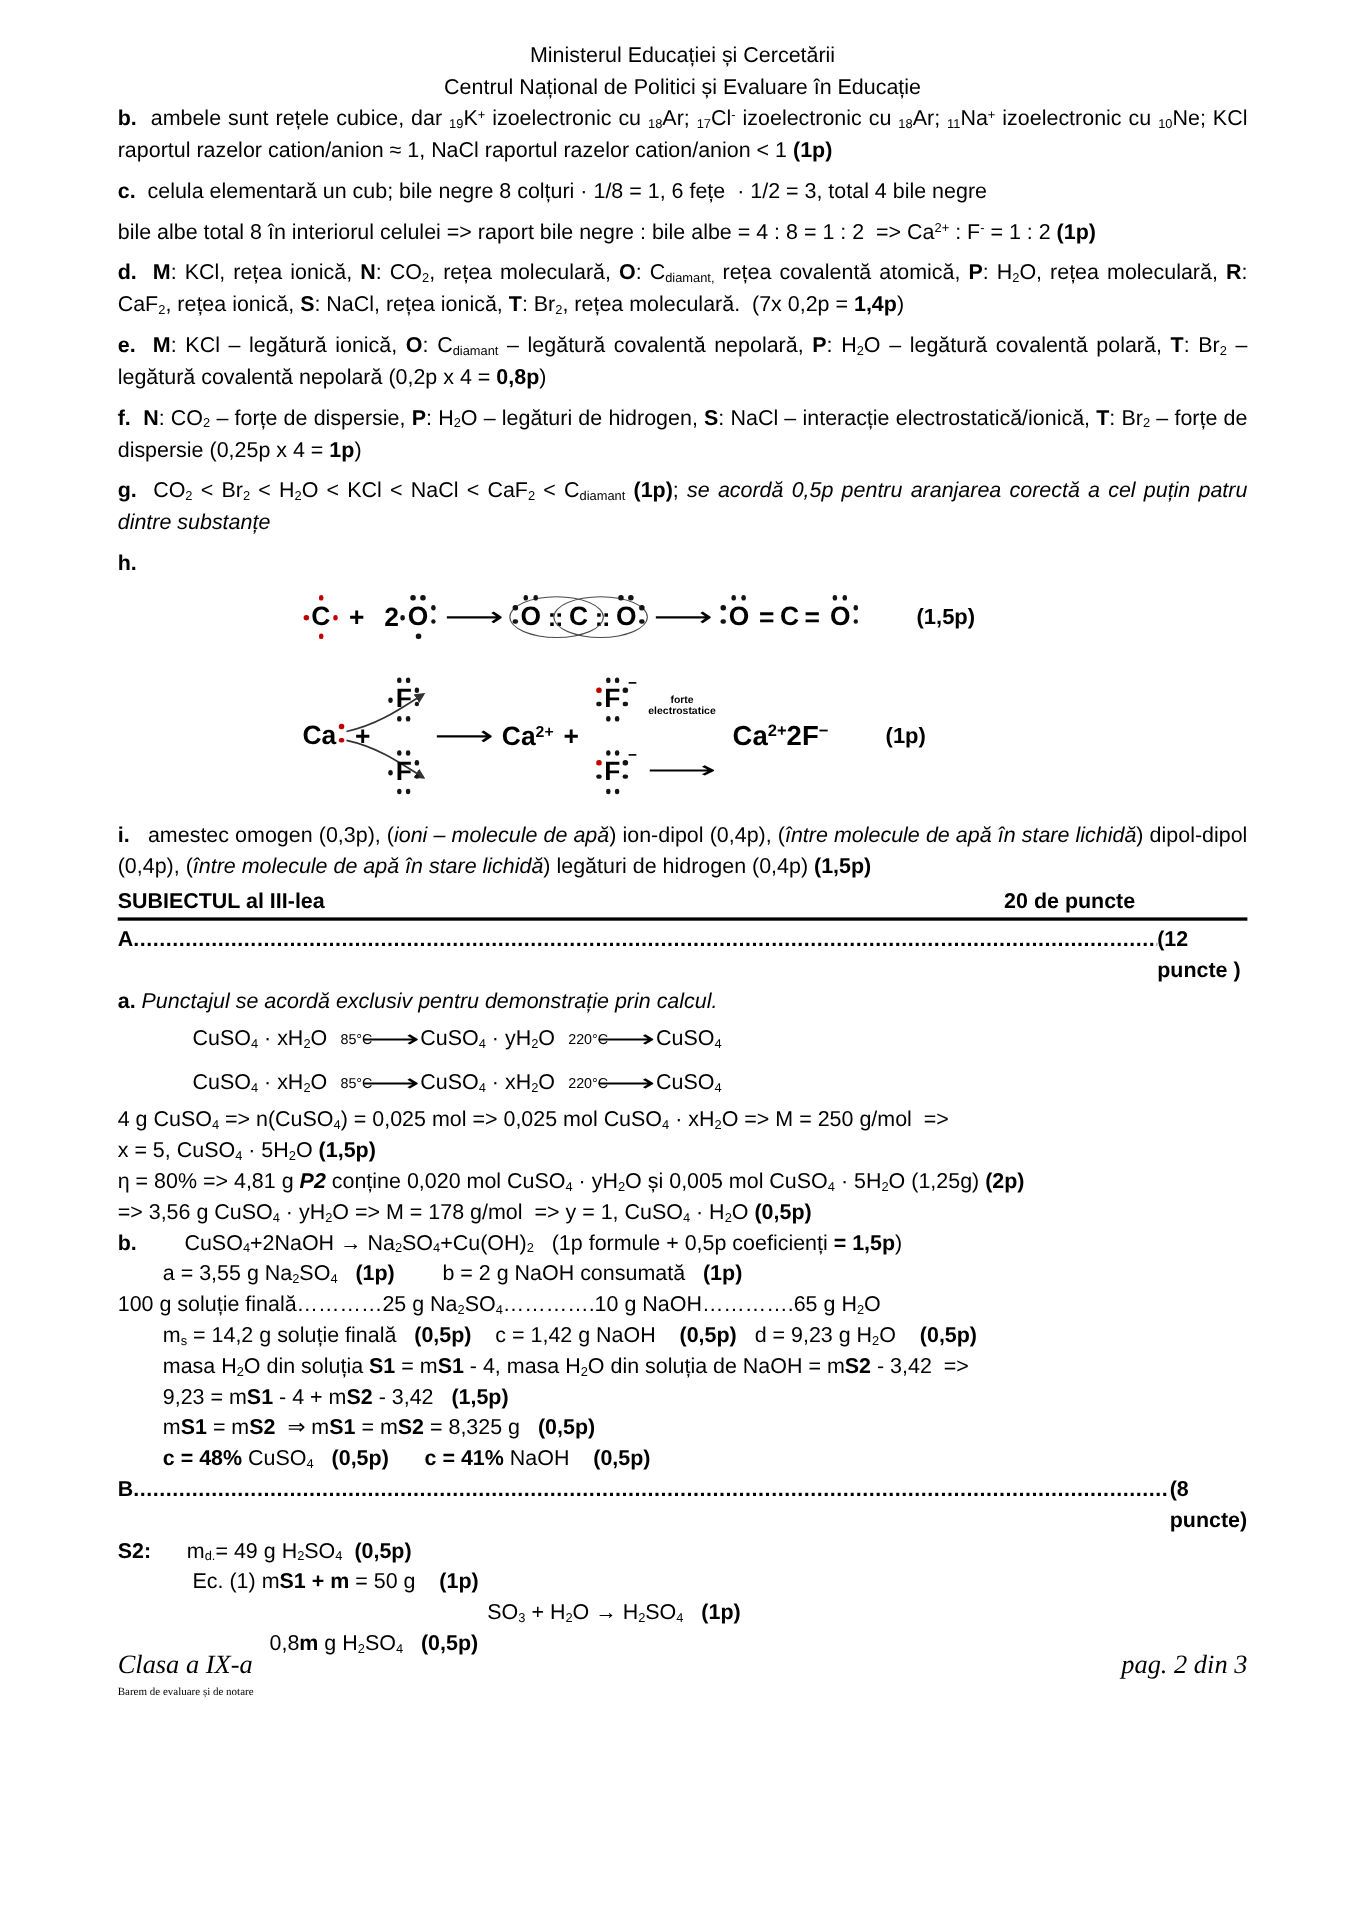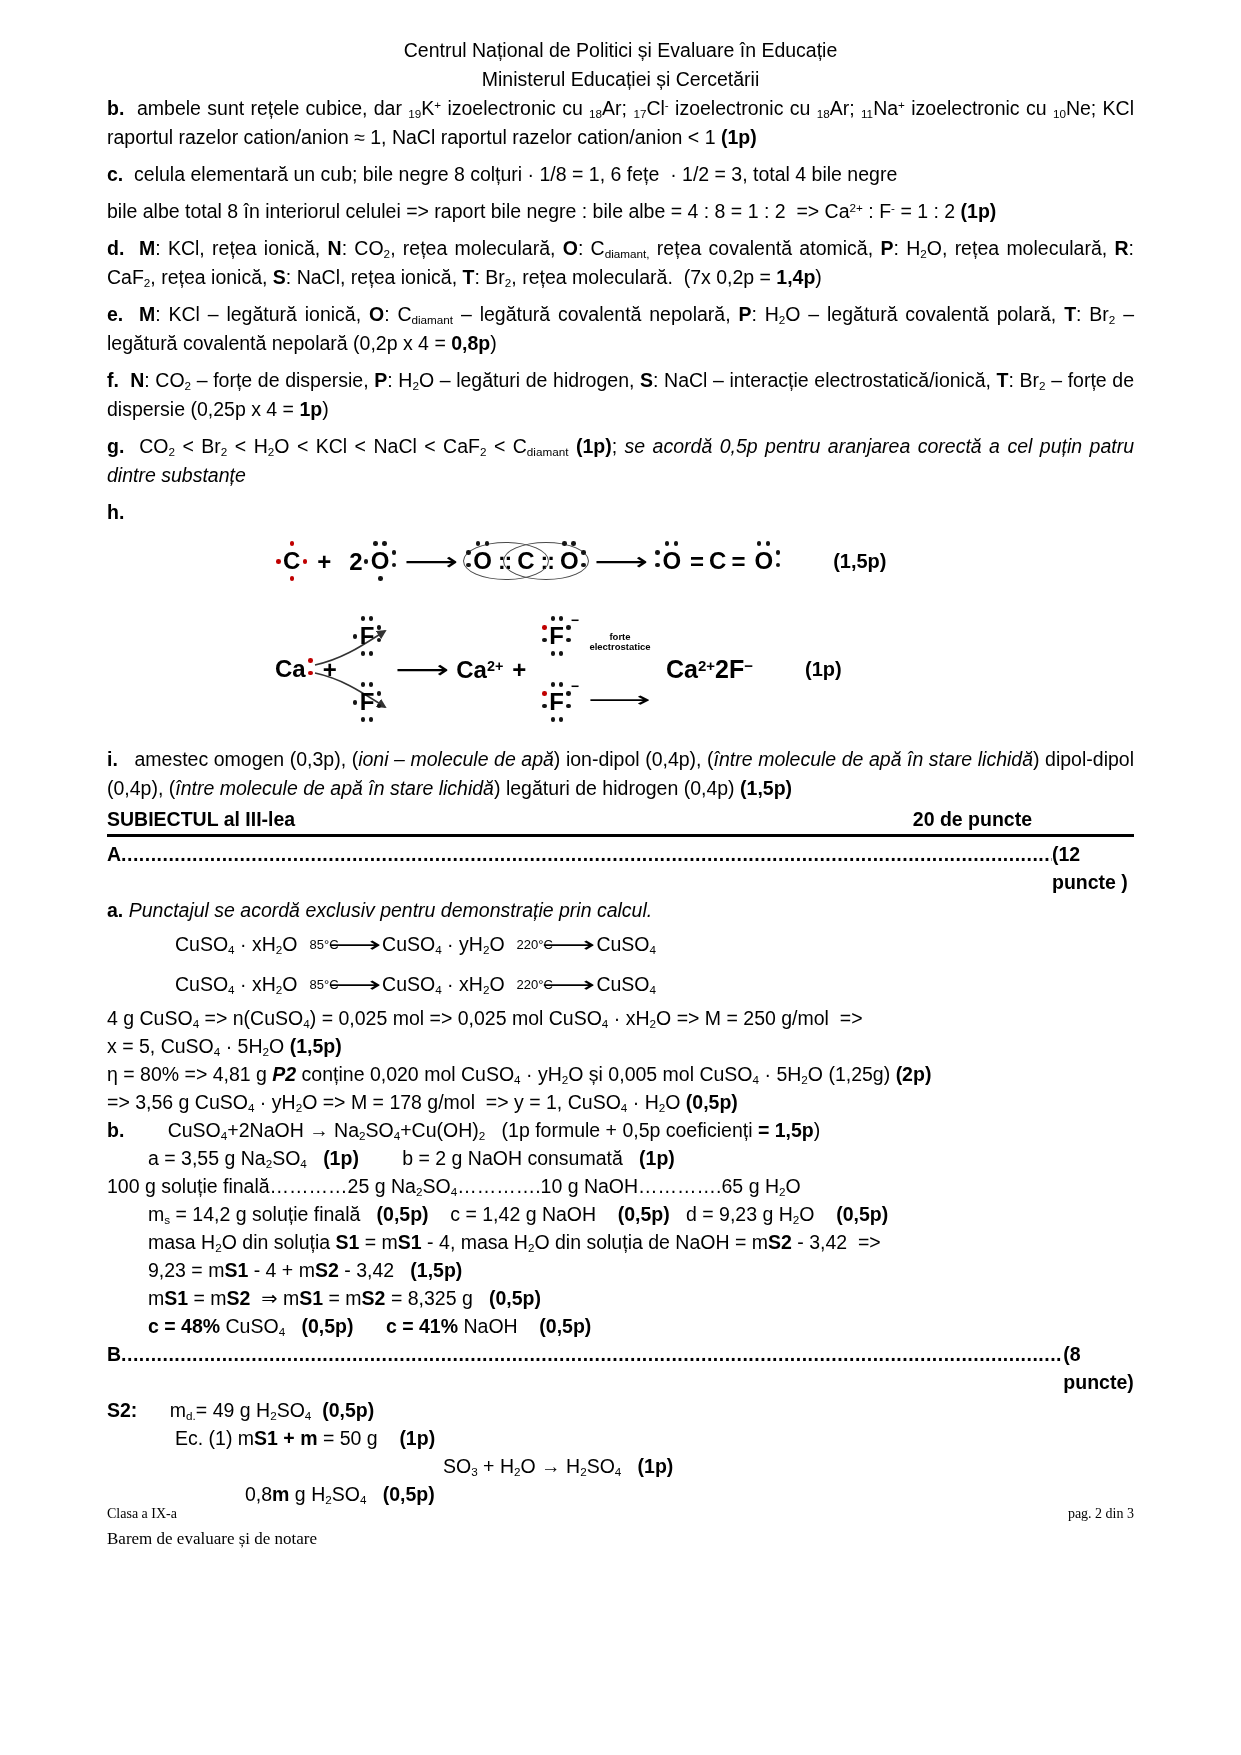--- a/index.html
+++ b/index.html
@@ -74,30 +74,30 @@
   .lion { font-size:24px; }
   .lblarr { display:inline-flex; flex-direction:column; align-items:center; margin:0 6px;gap:40px; }
   .lblarr-txt { width:72px; font-size:9.5px; line-height:10px; text-align:center; }
   .lblarr-arr { display:inline-block; font-size:22px; line-height:15px; transform:scaleX(2.0); font-weight:normal; }
   .lprod { font-size:25px; margin-left:4px; }
   .lpts { font-size:20px; margin-left:52px; white-space:nowrap; }
   .xfer { position:absolute; left:36px; top:50%; transform:translateY(-50%); pointer-events:none; }
 
   
   .footer { position:absolute; left:107px; right:107px; top:1502px; font-family:"Liberation Serif", "DejaVu Serif", serif; }
-  .footer-row { display:flex; justify-content:space-between; font-size:14px; line-height:24px; }
-  .footer-sub { font-size:17px; margin-top:4px; line-height:18px; }
+  .footer-row { display:flex; justify-content:space-between; font-size:24px; line-height:24px;font-style:italic; }
+  .footer-sub { font-size:10px; margin-top:4px; line-height:18px; }
 </style>
 </head>
 <body>
 
 <div class="page">
 
+  <div class="hdr">Ministerul Educației și Cercetării</div>
   <div class="hdr">Centrul Național de Politici și Evaluare în Educație</div>
-  <div class="hdr">Ministerul Educației și Cercetării</div>
 
   <p class="para just"><b>b.</b>&nbsp; ambele sunt rețele cubice, dar <sub>19</sub>K<sup>+</sup> izoelectronic cu <sub>18</sub>Ar; <sub>17</sub>Cl<sup>-</sup> izoelectronic cu <sub>18</sub>Ar; <sub>11</sub>Na<sup>+</sup> izoelectronic cu <sub>10</sub>Ne; KCl raportul razelor cation/anion ≈ 1, NaCl raportul razelor cation/anion &lt; 1 <b>(1p)</b></p>
   <p class="para"><b>c.</b>&nbsp; celula elementară un cub; bile negre 8 colțuri · 1/8 = 1, 6 fețe &nbsp;· 1/2 = 3, total 4 bile negre</p>
   <p class="para">bile albe total 8 în interiorul celulei =&gt; raport bile negre : bile albe = 4 : 8 = 1 : 2 &nbsp;=&gt; Ca<sup>2+</sup> : F<sup>-</sup> = 1 : 2 <b>(1p)</b></p>
   <p class="para just"><b>d.</b>&nbsp;&nbsp;<b>M</b>: KCl, rețea ionică, <b>N</b>: CO<sub>2</sub>, rețea moleculară, <b>O</b>: C<sub>diamant,</sub> rețea covalentă atomică, <b>P</b>: H<sub>2</sub>O, rețea moleculară, <b>R</b>: CaF<sub>2</sub>, rețea ionică, <b>S</b>: NaCl, rețea ionică, <b>T</b>: Br<sub>2</sub>, rețea moleculară.&nbsp; (7x 0,2p = <b>1,4p</b>)</p>
   <p class="para just"><b>e.</b>&nbsp;&nbsp;<b>M</b>: KCl – legătură ionică, <b>O</b>: C<sub>diamant</sub> – legătură covalentă nepolară, <b>P</b>: H<sub>2</sub>O – legătură covalentă polară, <b>T</b>: Br<sub>2</sub> – legătură covalentă nepolară (0,2p x 4 = <b>0,8p</b>)</p>
   <p class="para just"><b>f.</b>&nbsp;&nbsp;<b>N</b>: CO<sub>2</sub> – forțe de dispersie, <b>P</b>: H<sub>2</sub>O – legături de hidrogen, <b>S</b>: NaCl – interacție electrostatică/ionică, <b>T</b>: Br<sub>2</sub> – forțe de dispersie (0,25p x 4 = <b>1p</b>)</p>
   <p class="para just"><b>g.</b>&nbsp;&nbsp;CO<sub>2</sub> &lt; Br<sub>2</sub> &lt; H<sub>2</sub>O &lt; KCl &lt; NaCl &lt; CaF<sub>2</sub> &lt; C<sub>diamant</sub> <b>(1p)</b>; <i>se acordă 0,5p pentru aranjarea corectă a cel puțin patru dintre substanțe</i></p>
   <p class="para mb2" style="font-weight:bold">h.</p>
 

